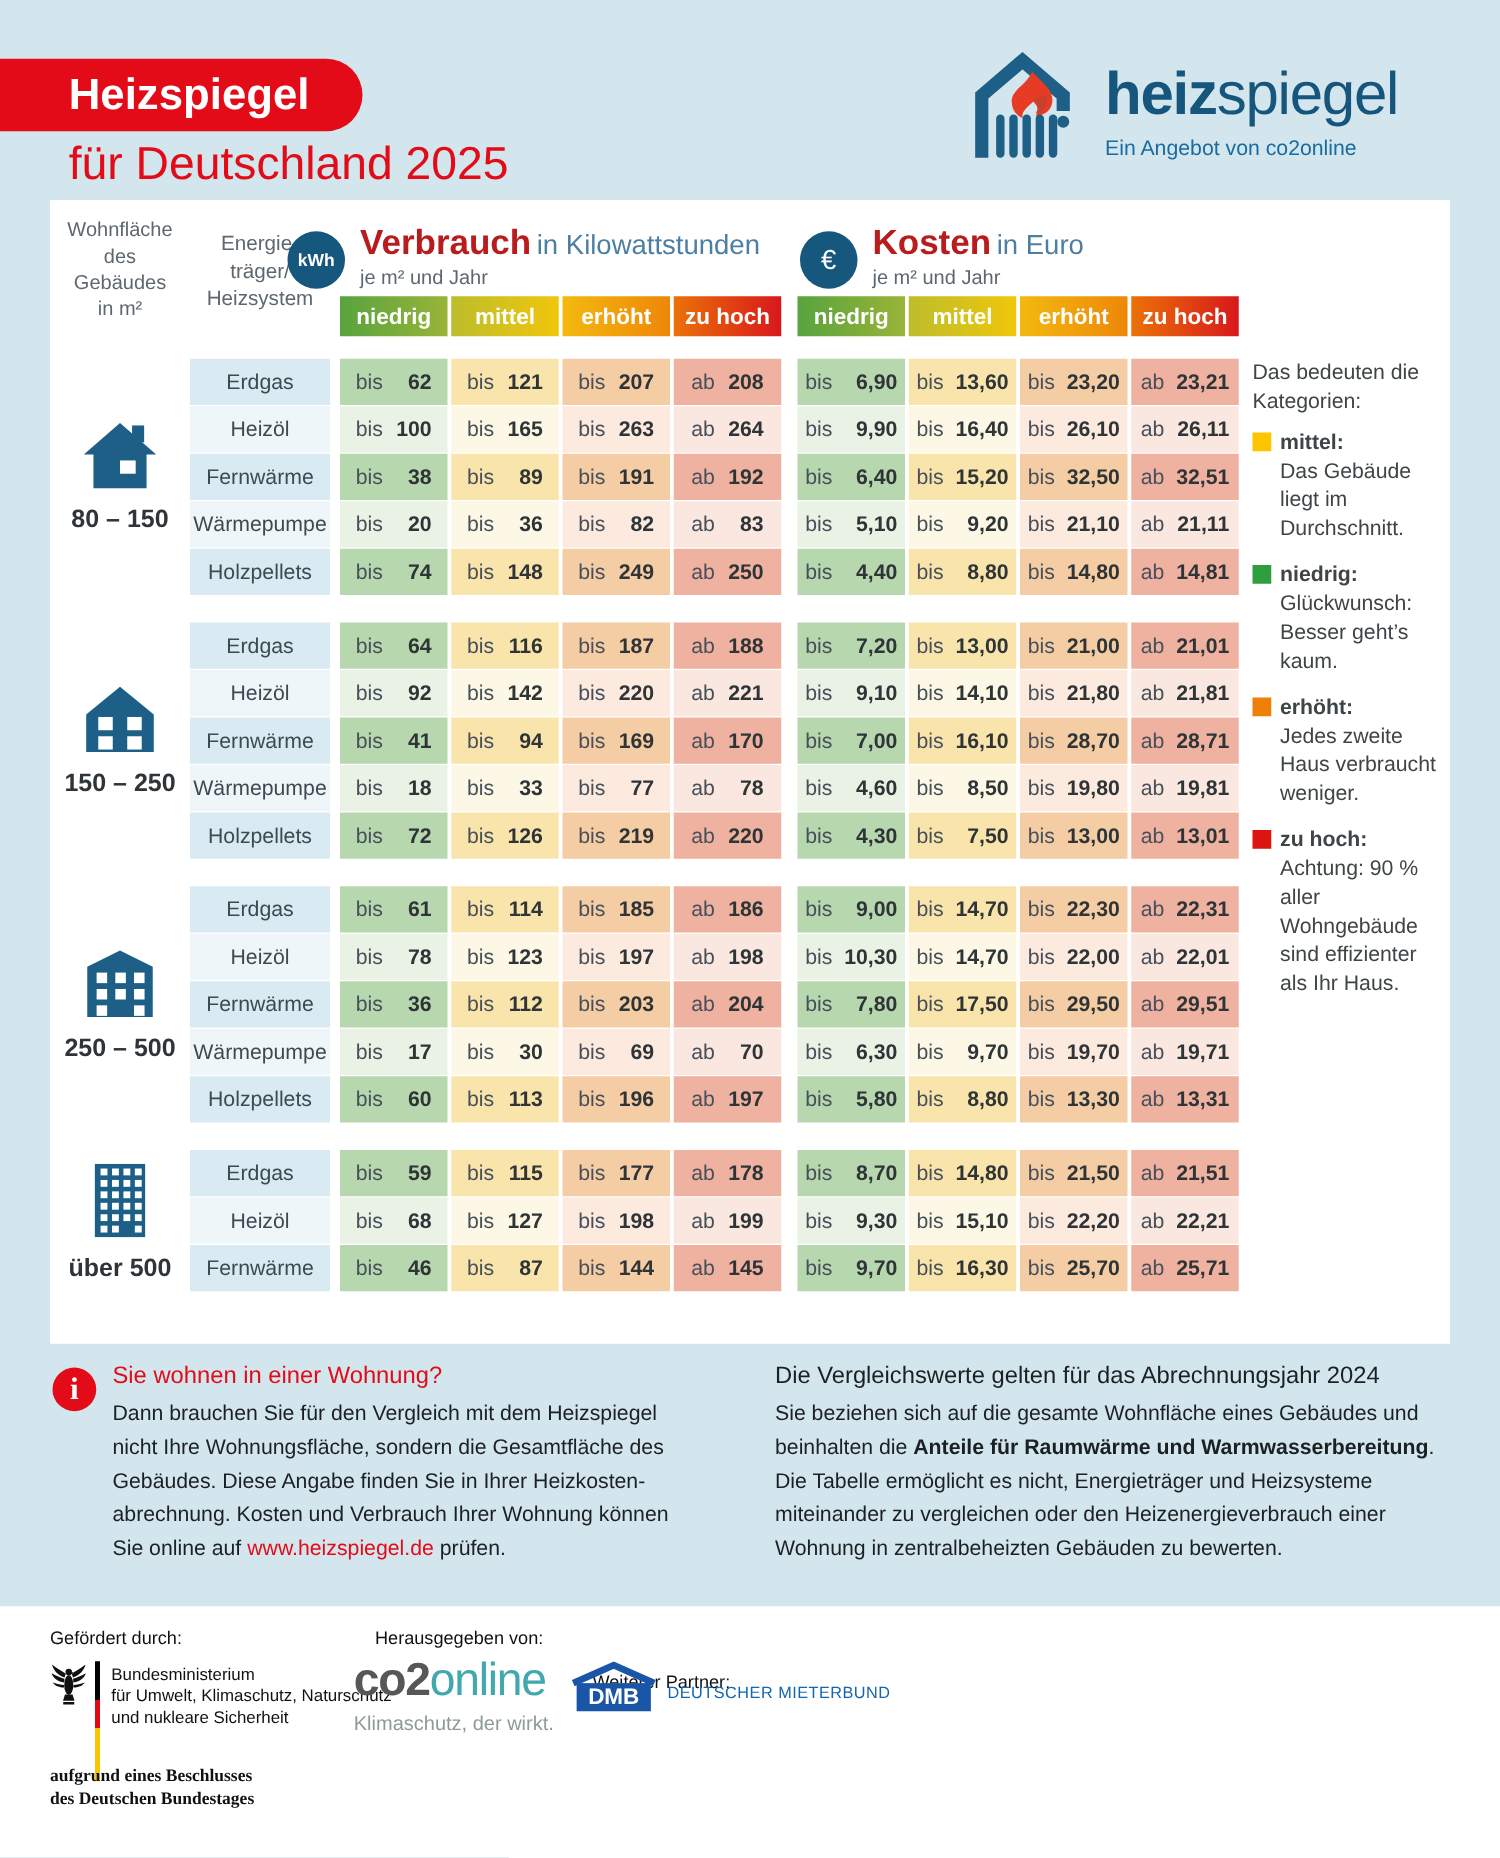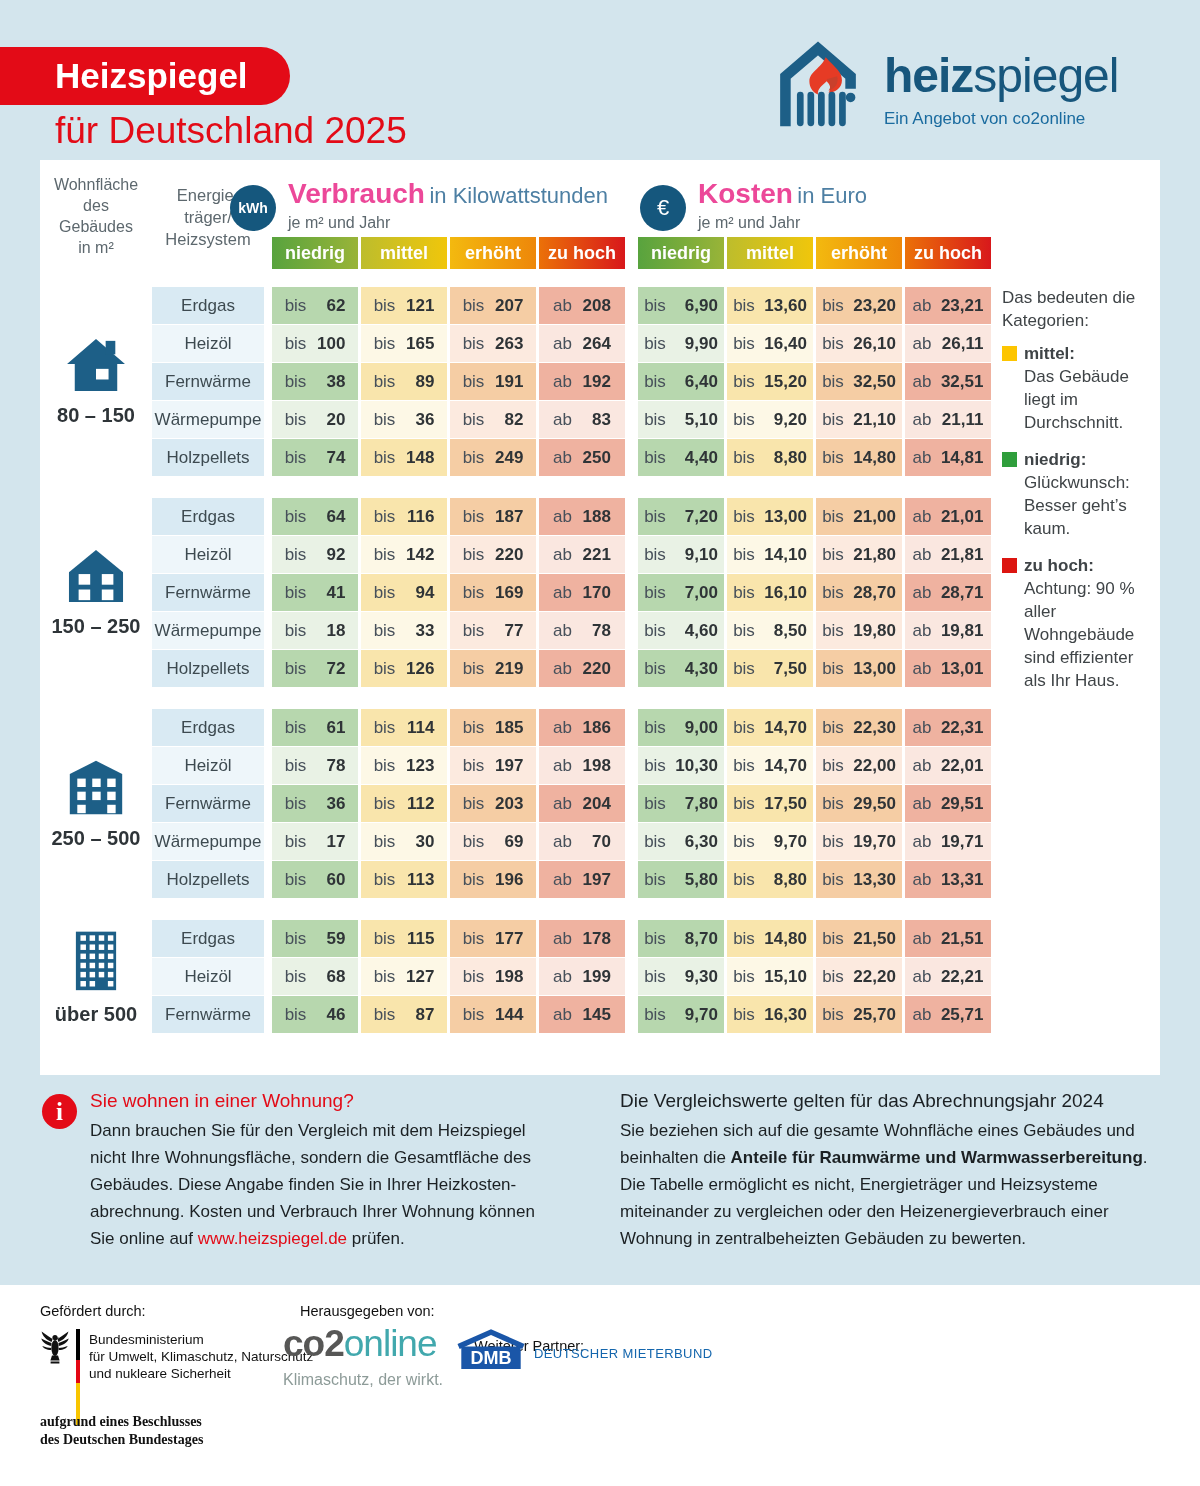--- a/index.html
+++ b/index.html
@@ -26,21 +26,21 @@
   .h-energie{position:absolute;left:112px;top:24px;width:112px;text-align:center;
           font-size:16.5px;color:#5d686e;line-height:22px;}
   .badge-circle{position:absolute;width:46px;height:46px;border-radius:50%;
           background:#15577d;color:#fff;display:flex;align-items:center;
           justify-content:center;top:25px;}
   .kwh{left:190px;font-size:14px;font-weight:bold;}
   .eur{left:600px;font-size:22px;}
   .h-title{position:absolute;top:18px;}
   .ht-v{left:248px;}
   .ht-k{left:658px;}
-  .h-title .big{font-size:28px;font-weight:bold;color:#ec4899;}
+  .h-title .big{font-size:28px;font-weight:bold;color:#b91c1c;}
   .h-title .mid{font-size:22px;color:#4d7fa3;}
   .h-title .unit{font-size:16px;color:#5d686e;margin-top:4px;}
 
   .band-cell{position:absolute;top:77px;height:32px;display:flex;align-items:center;
           justify-content:center;color:#fff;font-weight:bold;font-size:18px;}
 
   
   .cl {left:112px;width:112px;}
   .cv0{left:232px;width:86px;} .cv1{left:321px;width:86px;}
   .cv2{left:410px;width:86px;} .cv3{left:499px;width:86px;}
@@ -898,20 +898,25 @@
             <span class="legend-sq" style="background: rgb(253, 197, 0);"></span>
             <div class="legend-label">mittel:</div>
             <div class="legend-text">Das Gebäude liegt im Durchschnitt.</div>
           </div>
           <div class="legend-item">
             <span class="legend-sq" style="background: rgb(47, 158, 60);"></span>
             <div class="legend-label">niedrig:</div>
             <div class="legend-text">Glückwunsch: Besser geht’s kaum.</div>
           </div>
           <div class="legend-item">
+            <span class="legend-sq" style="background: rgb(238, 128, 8);"></span>
+            <div class="legend-label">erhöht:</div>
+            <div class="legend-text">Jedes zweite Haus verbraucht weniger.</div>
+          </div>
+          <div class="legend-item">
             <span class="legend-sq" style="background: rgb(220, 21, 16);"></span>
             <div class="legend-label">zu hoch:</div>
             <div class="legend-text">Achtung: 90 % aller Wohngebäude sind effizienter als Ihr Haus.</div>
           </div>
         </div>
     </aside>
   </section>
 
   <section class="info">
     <div class="info-left">

